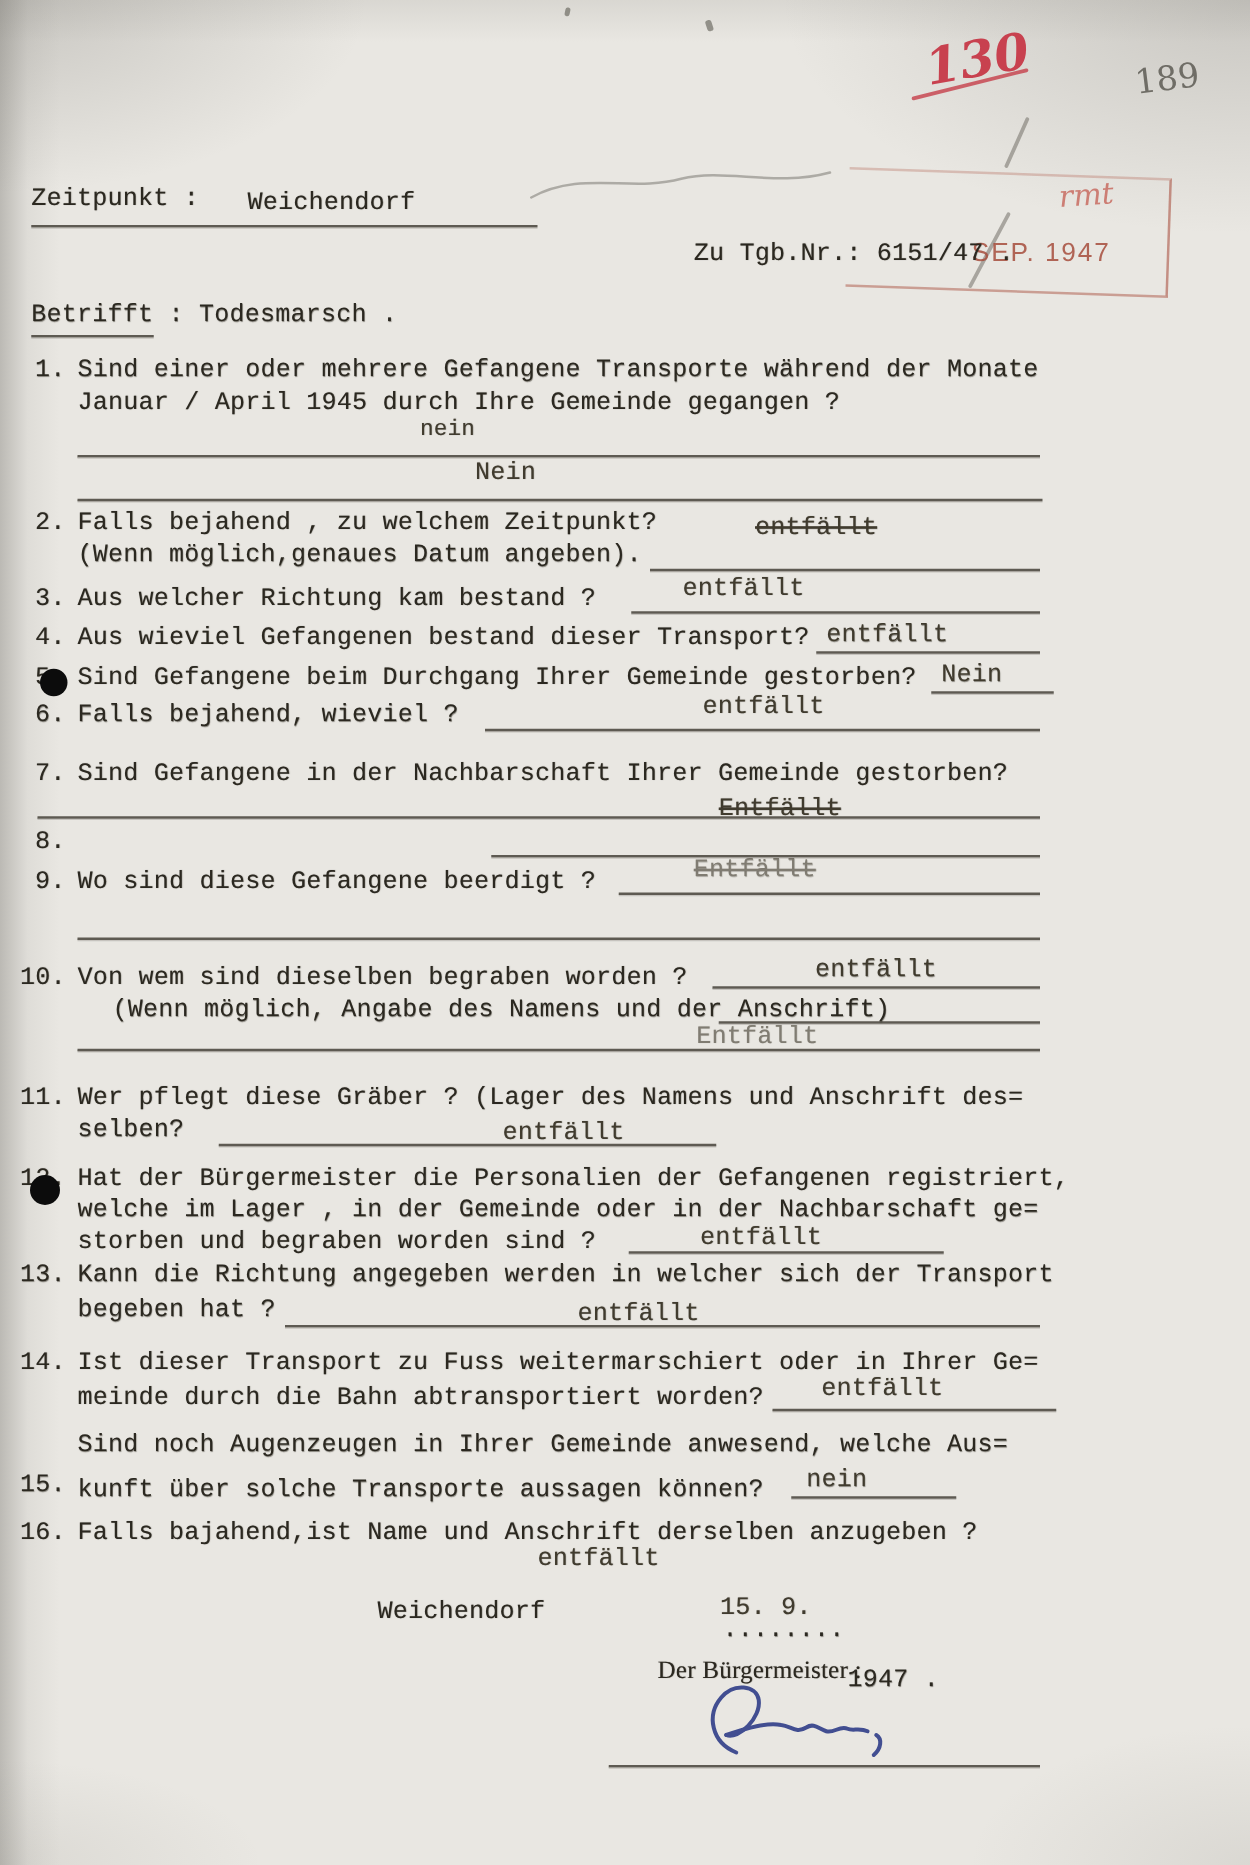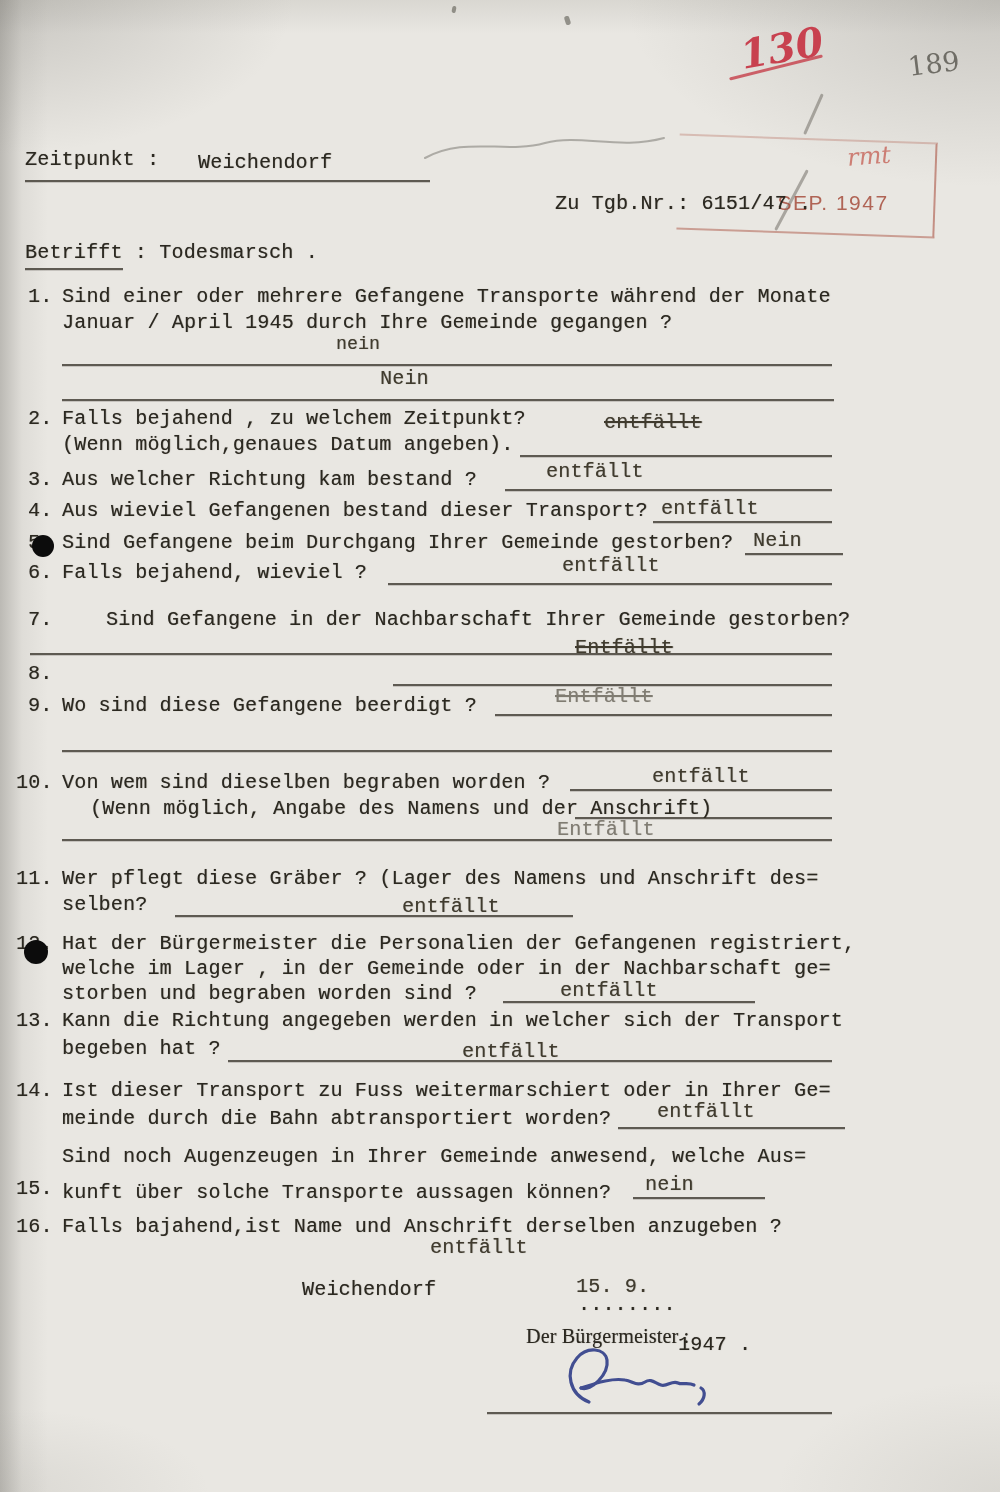--- a/index.html
+++ b/index.html
@@ -136,21 +136,21 @@
   <span class="tw" style="left:62px; top:533px;">Sind Gefangene beim Durchgang Ihrer Gemeinde gestorben?</span>
   <span class="tw ans" style="left:753px; top:531px;">Nein</span>
   <div class="rule" style="left:745px; top:553px; width:98px;"></div>
 
   <span class="tw" style="left:28px; top:563px;">6.</span>
   <span class="tw" style="left:62px; top:563px;">Falls bejahend, wieviel ?</span>
   <span class="tw ans" style="left:562px; top:556px;">entfällt</span>
   <div class="rule" style="left:388px; top:583px; width:444px;"></div>
 
   <span class="tw" style="left:28px; top:610px;">7.</span>
-  <span class="tw" style="left:62px; top:610px;margin-left:44px;">Sind Gefangene in der Nachbarschaft Ihrer Gemeinde gestorben?</span>
+  <span class="tw" style="left:62px; top:610px;">Sind Gefangene in der Nachbarschaft Ihrer Gemeinde gestorben?</span>
   <span class="tw ans struck" style="left:575px; top:638px;">Entfällt</span>
   <div class="rule" style="left:30px; top:653px; width:802px;"></div>
 
   <span class="tw" style="left:28px; top:664px;">8.</span>
   <div class="rule" style="left:393px; top:684px; width:439px;"></div>
 
   <span class="tw ans struck faded" style="left:555px; top:687px;">Entfällt</span>
   <span class="tw" style="left:28px; top:696px;">9.</span>
   <span class="tw" style="left:62px; top:696px;">Wo sind diese Gefangene beerdigt ?</span>
   <div class="rule" style="left:495px; top:714px; width:337px;"></div>

